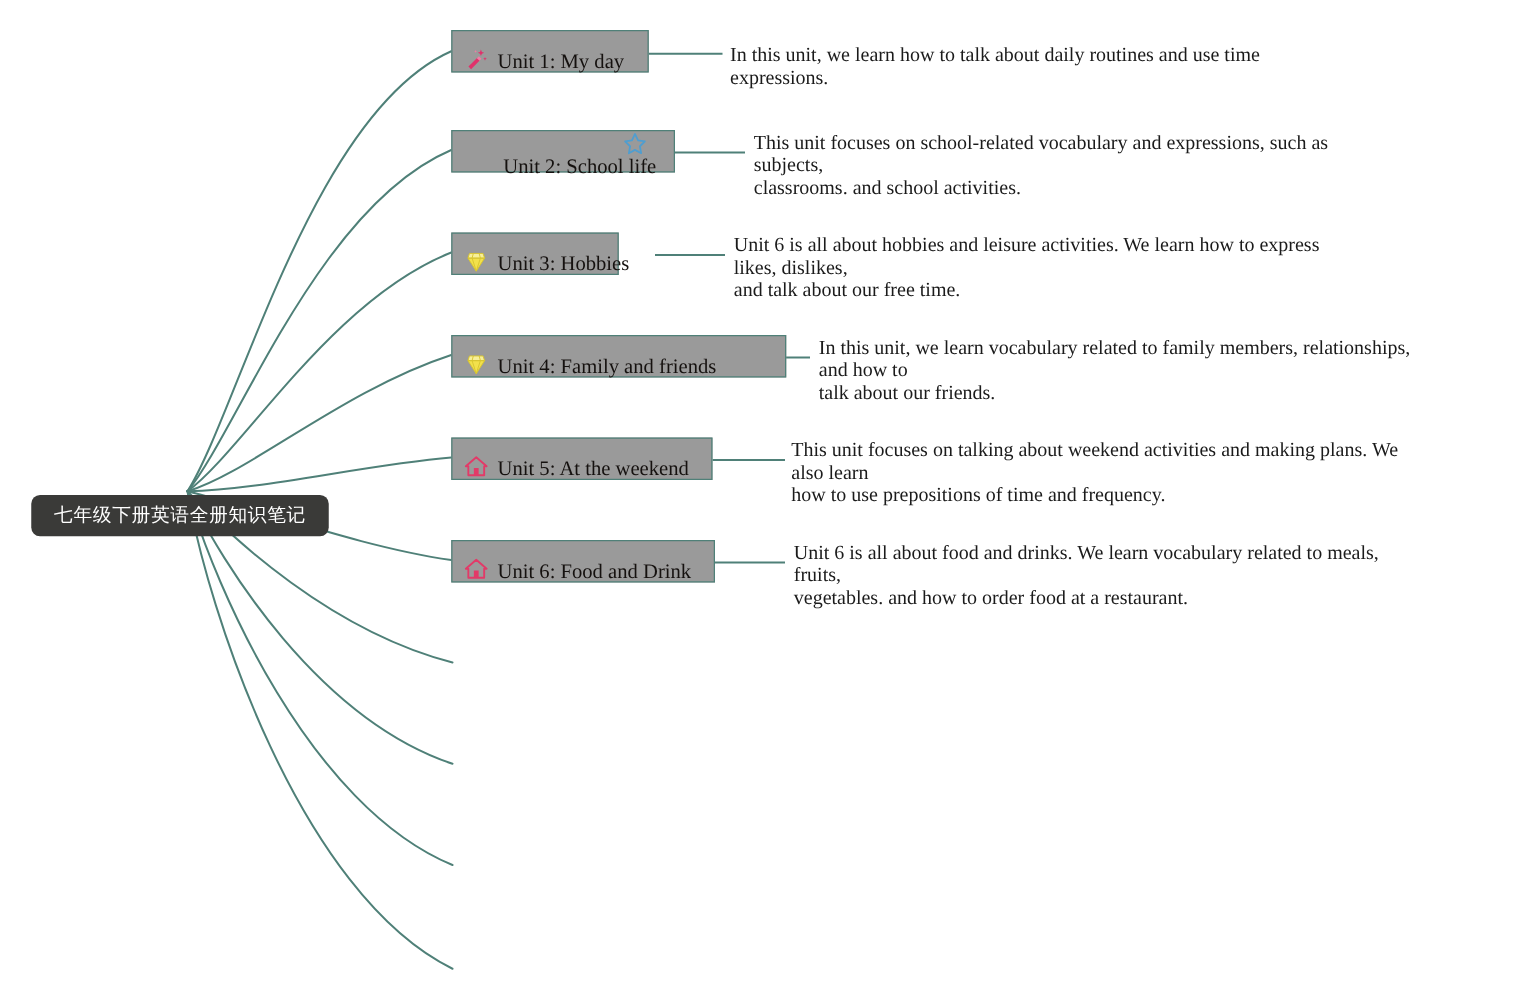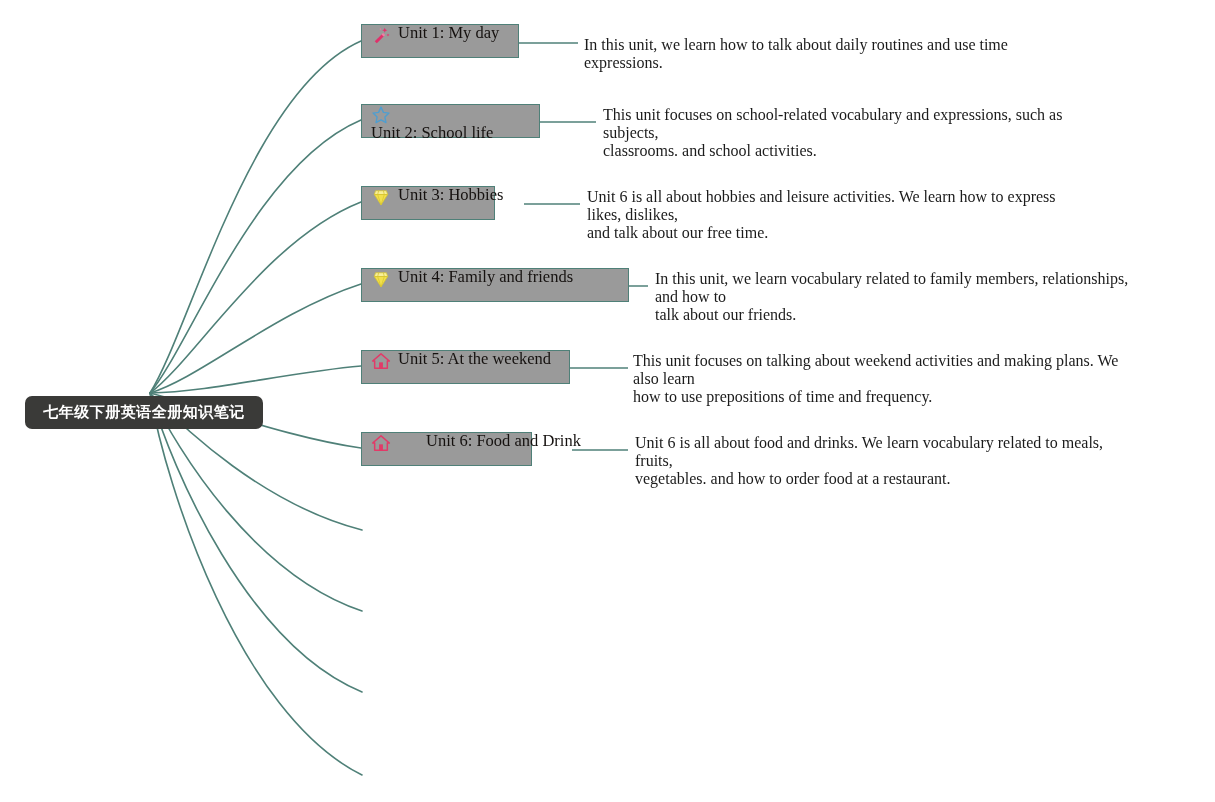--- a/index.html
+++ b/index.html
@@ -43,34 +43,34 @@
     border-radius: 7px;
     display: flex;
     align-items: center;
     justify-content: center;
     z-index: 5;
   }
   .root-label {
     color: #ffffff;
     font-family: "DejaVu Sans", "Liberation Sans", sans-serif;
     font-size: 15px;
-    font-weight: bold;
+    font-weight: normal;
     letter-spacing: 0.5px;
     white-space: nowrap;
   }
 
   
   .unit-node {
     position: absolute;
     background: #9a9a9a;
     border: 1px solid #4f8078;
     height: 34px;
     box-sizing: border-box;
     display: flex;
-    align-items: flex-start;
+    align-items: flex-end;
     padding-left: 9px;
     padding-right: 14px;
     z-index: 4;
   }
   .unit-icon {
     width: 20px;
     height: 20px;
     margin-right: 7px;
     flex: 0 0 auto;
     display: block;
@@ -180,21 +180,21 @@
   <div class="unit-node" style="left:361px; top:350px; width:209px;">
     <svg class="unit-icon" viewBox="0 0 24 24" xmlns="http://www.w3.org/2000/svg">
       <path d="M12 3.4 L22 12 L19.6 12 L19.6 20.6 L4.4 20.6 L4.4 12 L2 12 Z" fill="none" stroke="#e23a68" stroke-width="1.8" stroke-linejoin="round"></path>
       <path d="M9.7 20.6 L9.7 13.6 L14.3 13.6 L14.3 20.6 Z" fill="#e23a68"></path>
     </svg>
     <span class="unit-label">Unit 5: At the weekend</span>
   </div>
   <div class="desc" style="left:633px; top:352px; width:495px;">This unit focuses on talking about weekend activities and making plans. We also learn
 how to use prepositions of time and frequency.</div>
 
-  <div class="unit-node" style="left:361px; top:432px; width:171px;gap:28px;">
+  <div class="unit-node" style="left:361px; top:432px; width:211px;">
     <svg class="unit-icon" viewBox="0 0 24 24" xmlns="http://www.w3.org/2000/svg">
       <path d="M12 3.4 L22 12 L19.6 12 L19.6 20.6 L4.4 20.6 L4.4 12 L2 12 Z" fill="none" stroke="#e23a68" stroke-width="1.8" stroke-linejoin="round"></path>
       <path d="M9.7 20.6 L9.7 13.6 L14.3 13.6 L14.3 20.6 Z" fill="#e23a68"></path>
     </svg>
     <span class="unit-label">Unit 6: Food and Drink</span>
   </div>
   <div class="desc" style="left:635px; top:434px; width:470px;">Unit 6 is all about food and drinks. We learn vocabulary related to meals, fruits,
 vegetables. and how to order food at a restaurant.</div>
 
 </div>

